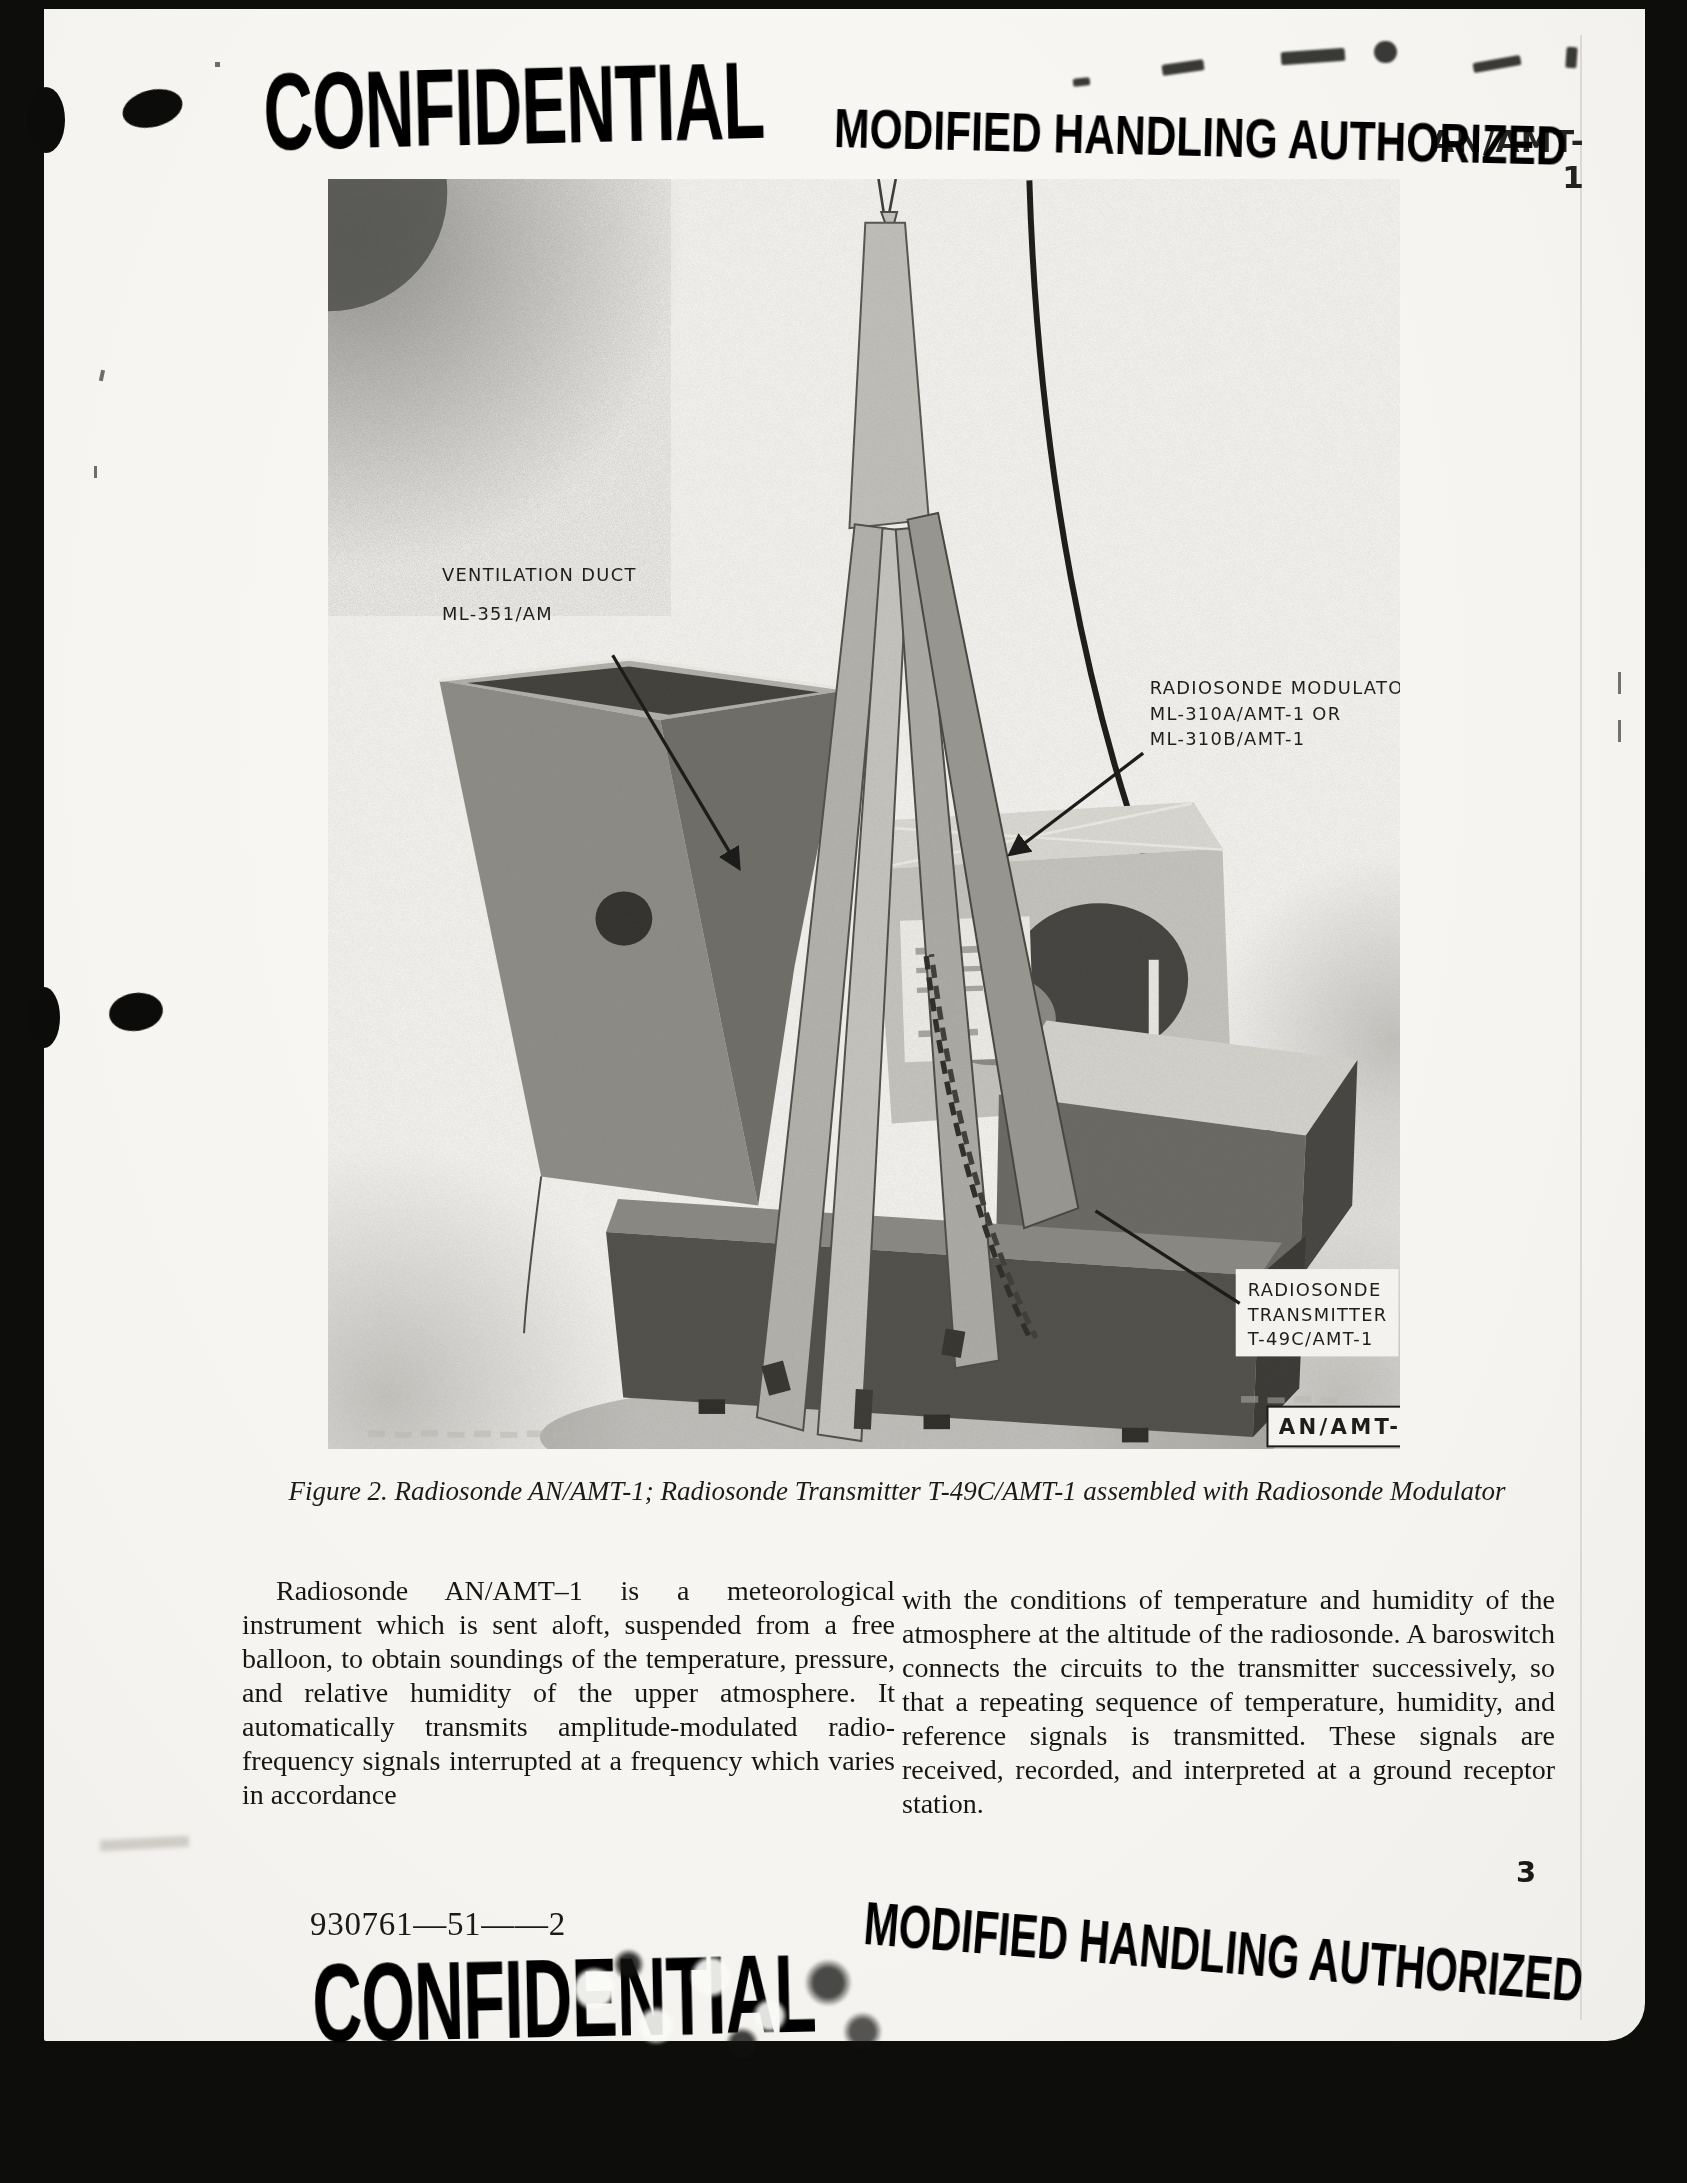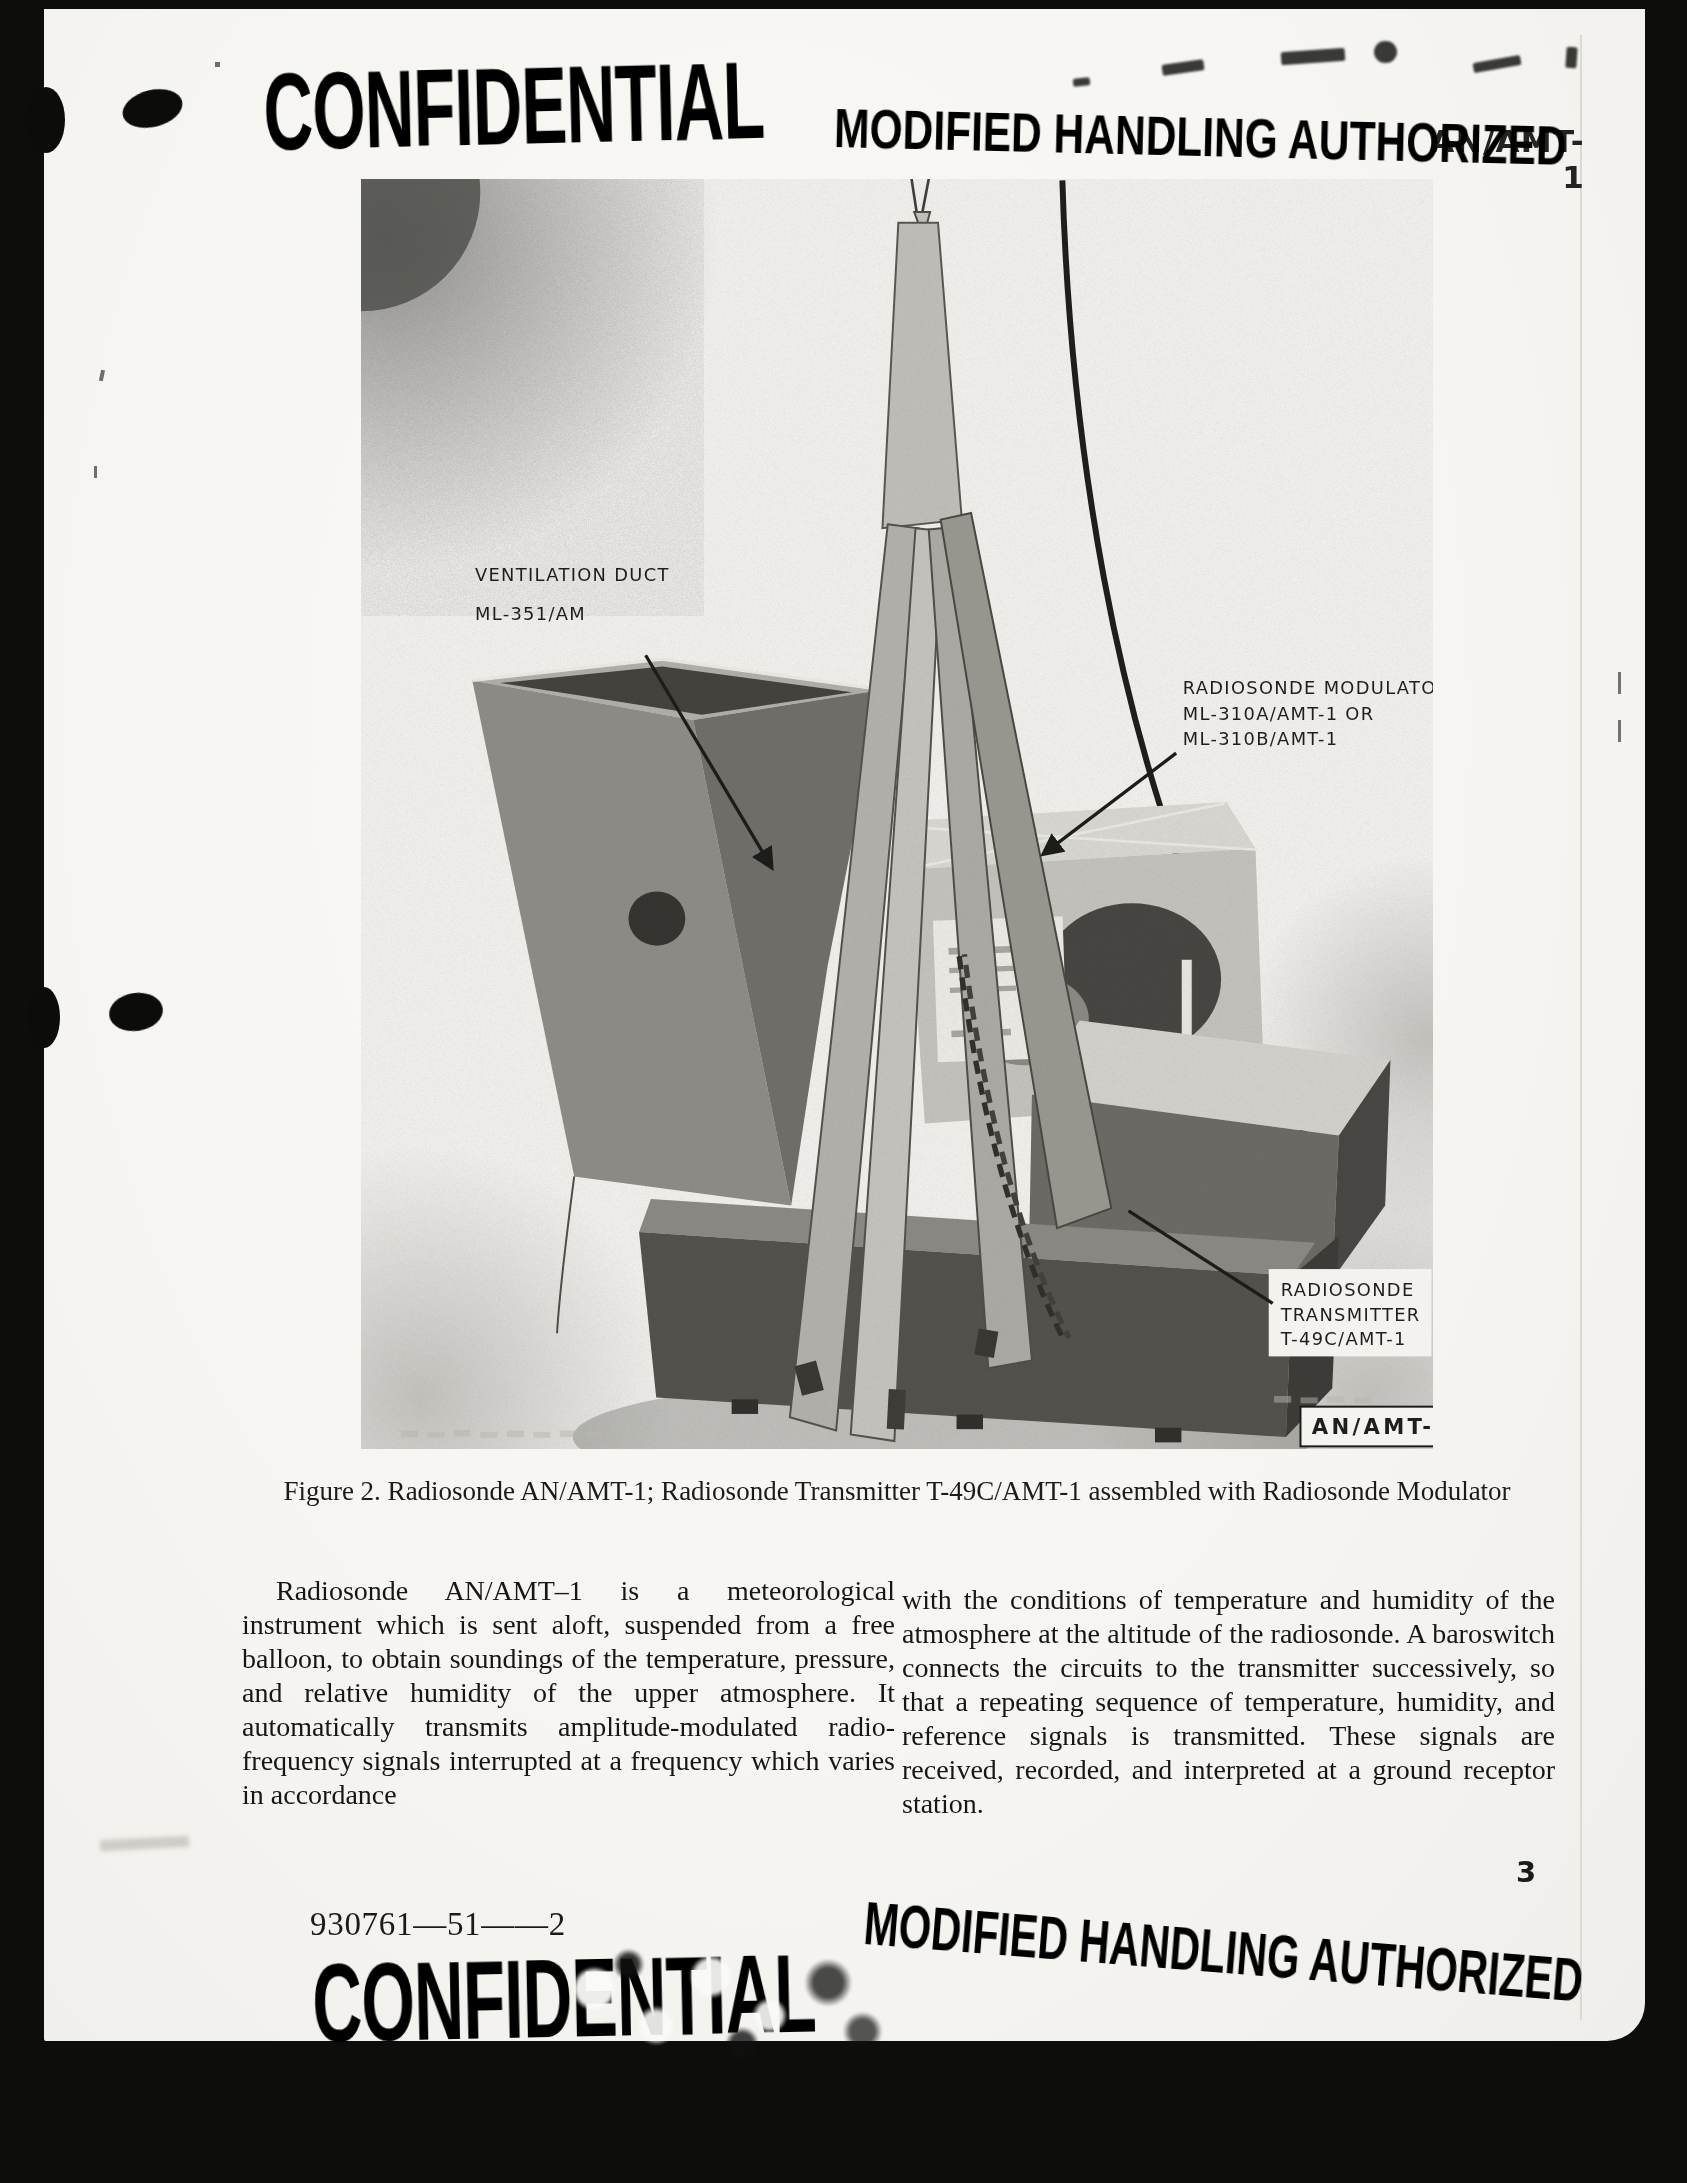--- a/index.html
+++ b/index.html
@@ -38,23 +38,23 @@
      background:
        radial-gradient(circle at 12% 40%, rgba(250,250,247,.95) 0 17px, transparent 22.5px),
        radial-gradient(circle at 30% 70%, rgba(250,250,247,.9) 0 13.2px, transparent 20px),
        radial-gradient(circle at 46% 30%, rgba(250,250,247,.92) 0 16px, transparent 22px),
        radial-gradient(circle at 63% 62%, rgba(250,250,247,.9) 0 12px, transparent 18px),
        radial-gradient(circle at 22% 20%, rgba(17,17,16,.85) 0 9.3px, transparent 16px),
        radial-gradient(circle at 55% 85%, rgba(17,17,16,.8) 0 10.6px, transparent 17px),
        radial-gradient(circle at 80% 35%, rgba(17,17,16,.75) 0 14.6px, transparent 24px),
        radial-gradient(circle at 90% 75%, rgba(17,17,16,.7) 0 12px, transparent 20px);}
   
-  #photo{position:absolute;left:317px;top:170px;width:1072px;height:1270px;}
+  #photo{position:absolute;left:284px;top:170px;width:1072px;height:1270px;}
   #caption{position:absolute;left:198px;top:1463px;width:1310px;text-align:center;
-           font-size:27px;line-height:38px;color:#1b1b19;}
+           font-style:italic;font-size:27px;line-height:38px;color:#1b1b19;}
   
   .col{position:absolute;top:1565px;width:653px;font-size:28px;line-height:34px;color:#161614;
        text-align:justify;}
   #col-left{left:198px;}
   #col-right{left:858px;}
   .col p{margin:0;text-indent:34px;}
   .col p.noindent{text-indent:0;margin-top:9px;}
   
   #print-code{position:absolute;left:266px;top:1897px;font-size:33px;letter-spacing:0.7px;color:#1a1a18;}
   #page-number{position:absolute;left:1472px;top:1846px;font-size:29px;font-weight:bold;

